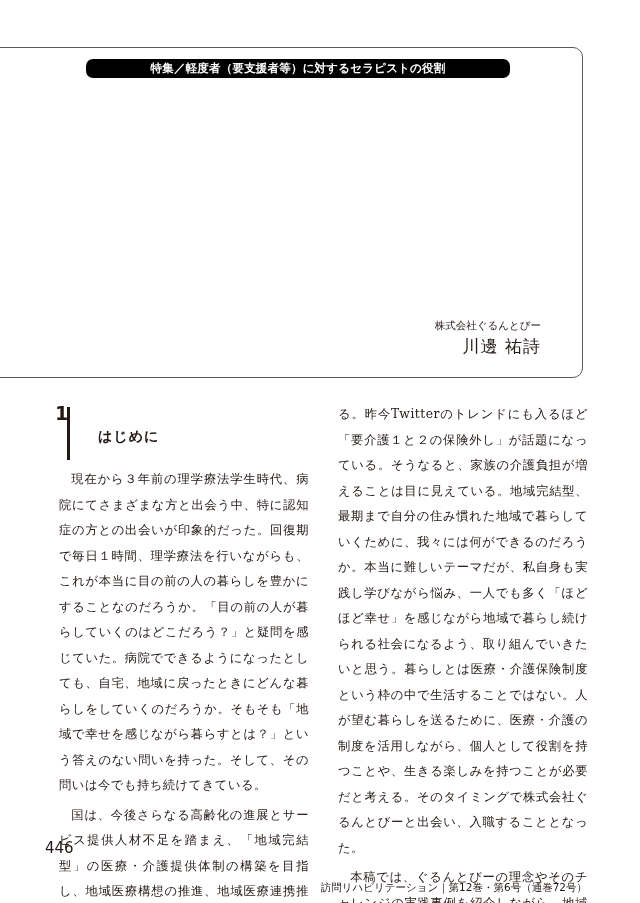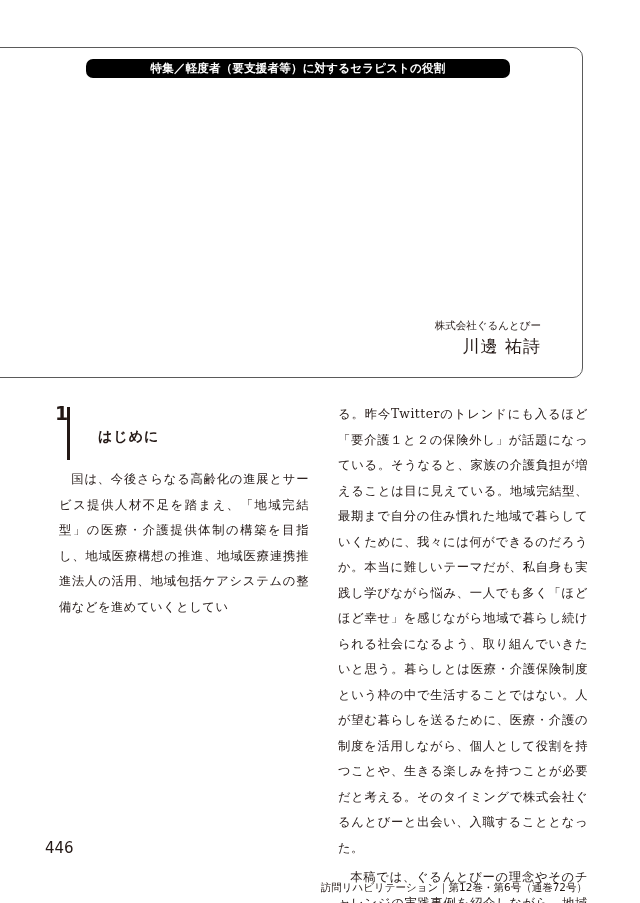--- a/index.html
+++ b/index.html
@@ -160,20 +160,21 @@
   <div class="author-name">川邊 祐詩</div>
 </div>
 
 <div class="section-heading">
   <span class="section-number">1</span>
   <span class="section-bar"></span>
   <span class="section-title">はじめに</span>
 </div>
 
 <div class="column col-left">
+  <p class="indent">現在から３年前の理学療法学生時代、病院にてさまざまな方と出会う中、特に認知症の方との出会いが印象的だった。回復期で毎日１時間、理学療法を行いながらも、これが本当に目の前の人の暮らしを豊かにすることなのだろうか。「目の前の人が暮らしていくのはどこだろう？」と疑問を感じていた。病院でできるようになったとしても、自宅、地域に戻ったときにどんな暮らしをしていくのだろうか。そもそも「地域で幸せを感じながら暮らすとは？」という答えのない問いを持った。そして、その問いは今でも持ち続けてきている。</p>
   <p class="indent">国は、今後さらなる高齢化の進展とサービス提供人材不足を踏まえ、「地域完結型」の医療・介護提供体制の構築を目指し、地域医療構想の推進、地域医療連携推進法人の活用、地域包括ケアシステムの整備などを進めていくとしてい</p>
 </div>
 
 <div class="column col-right">
   <p>る。昨今Twitterのトレンドにも入るほど「要介護１と２の保険外し」が話題になっている。そうなると、家族の介護負担が増えることは目に見えている。地域完結型、最期まで自分の住み慣れた地域で暮らしていくために、我々には何ができるのだろうか。本当に難しいテーマだが、私自身も実践し学びながら悩み、一人でも多く「ほどほど幸せ」を感じながら地域で暮らし続けられる社会になるよう、取り組んでいきたいと思う。暮らしとは医療・介護保険制度という枠の中で生活することではない。人が望む暮らしを送るために、医療・介護の制度を活用しながら、個人として役割を持つことや、生きる楽しみを持つことが必要だと考える。そのタイミングで株式会社ぐるんとびーと出会い、入職することとなった。</p>
   <p class="indent">本稿では、ぐるんとびーの理念やそのチャレンジの実践事例を紹介しながら、地域に関わっていく可能性について紹介する。</p>
 </div>
 
 <div class="footer-page">446</div>
 <div class="footer-journal">訪問リハビリテーション｜第12巻・第6号（通巻72号）</div>

